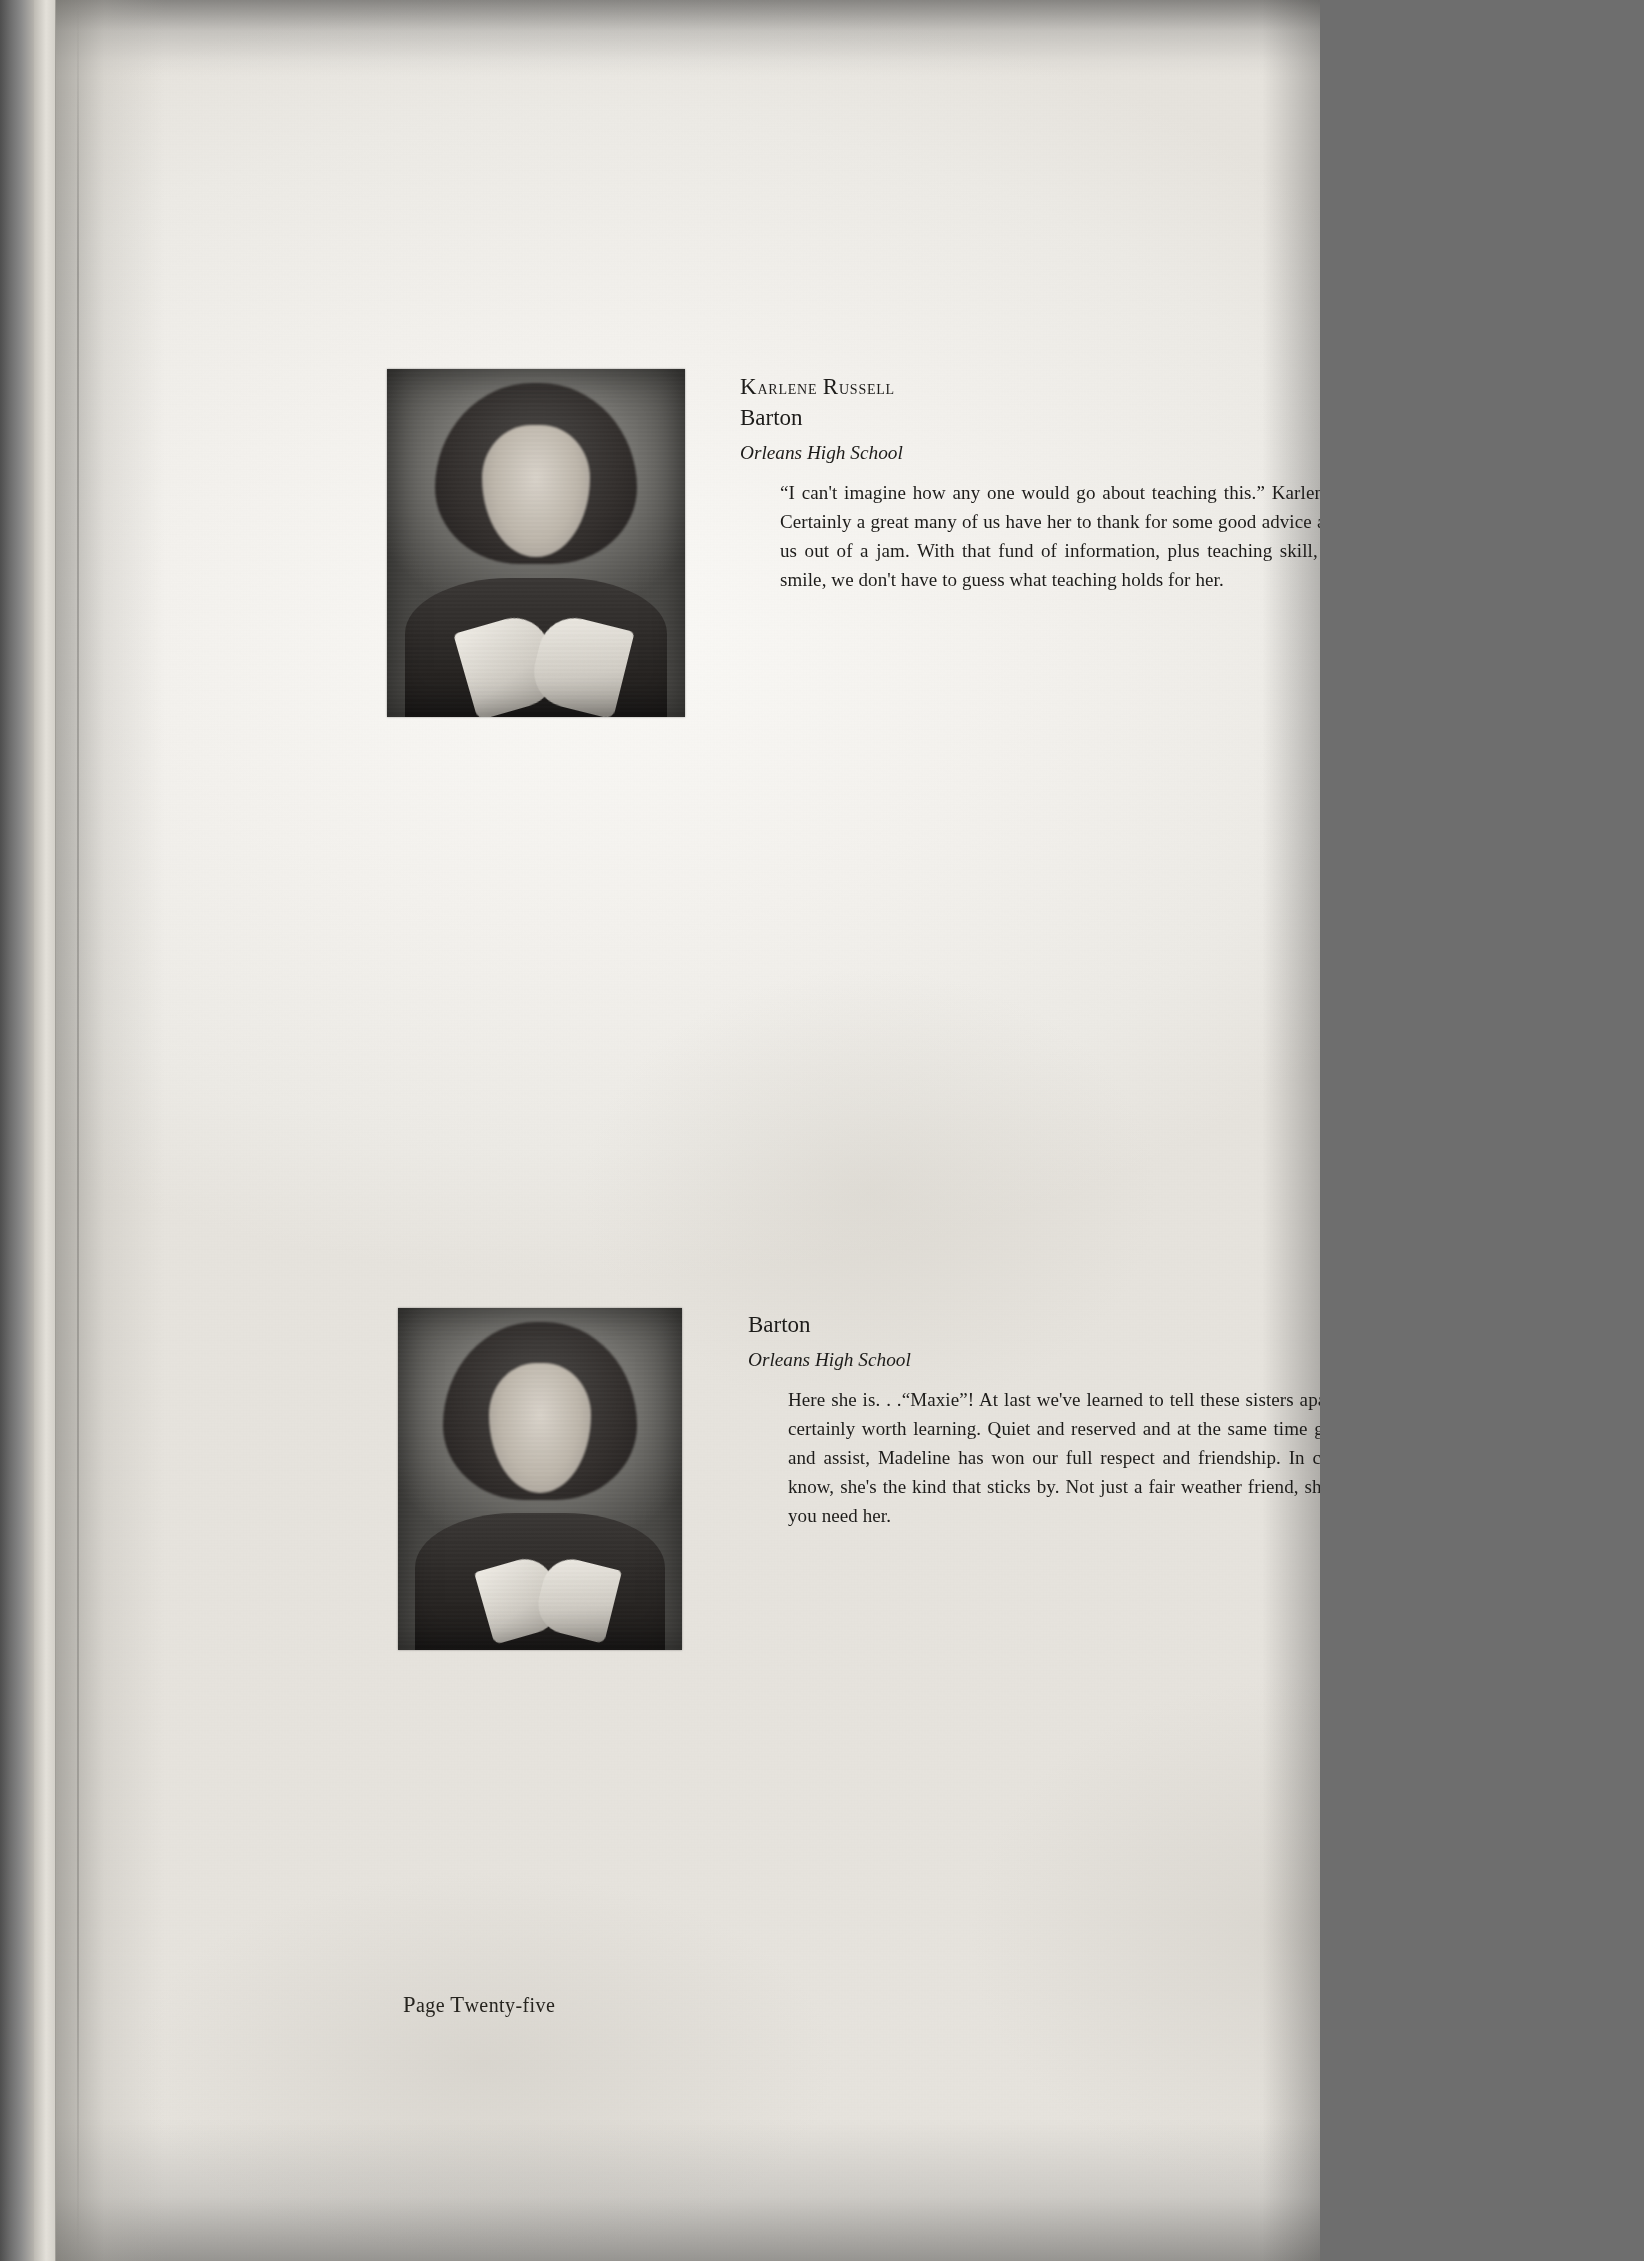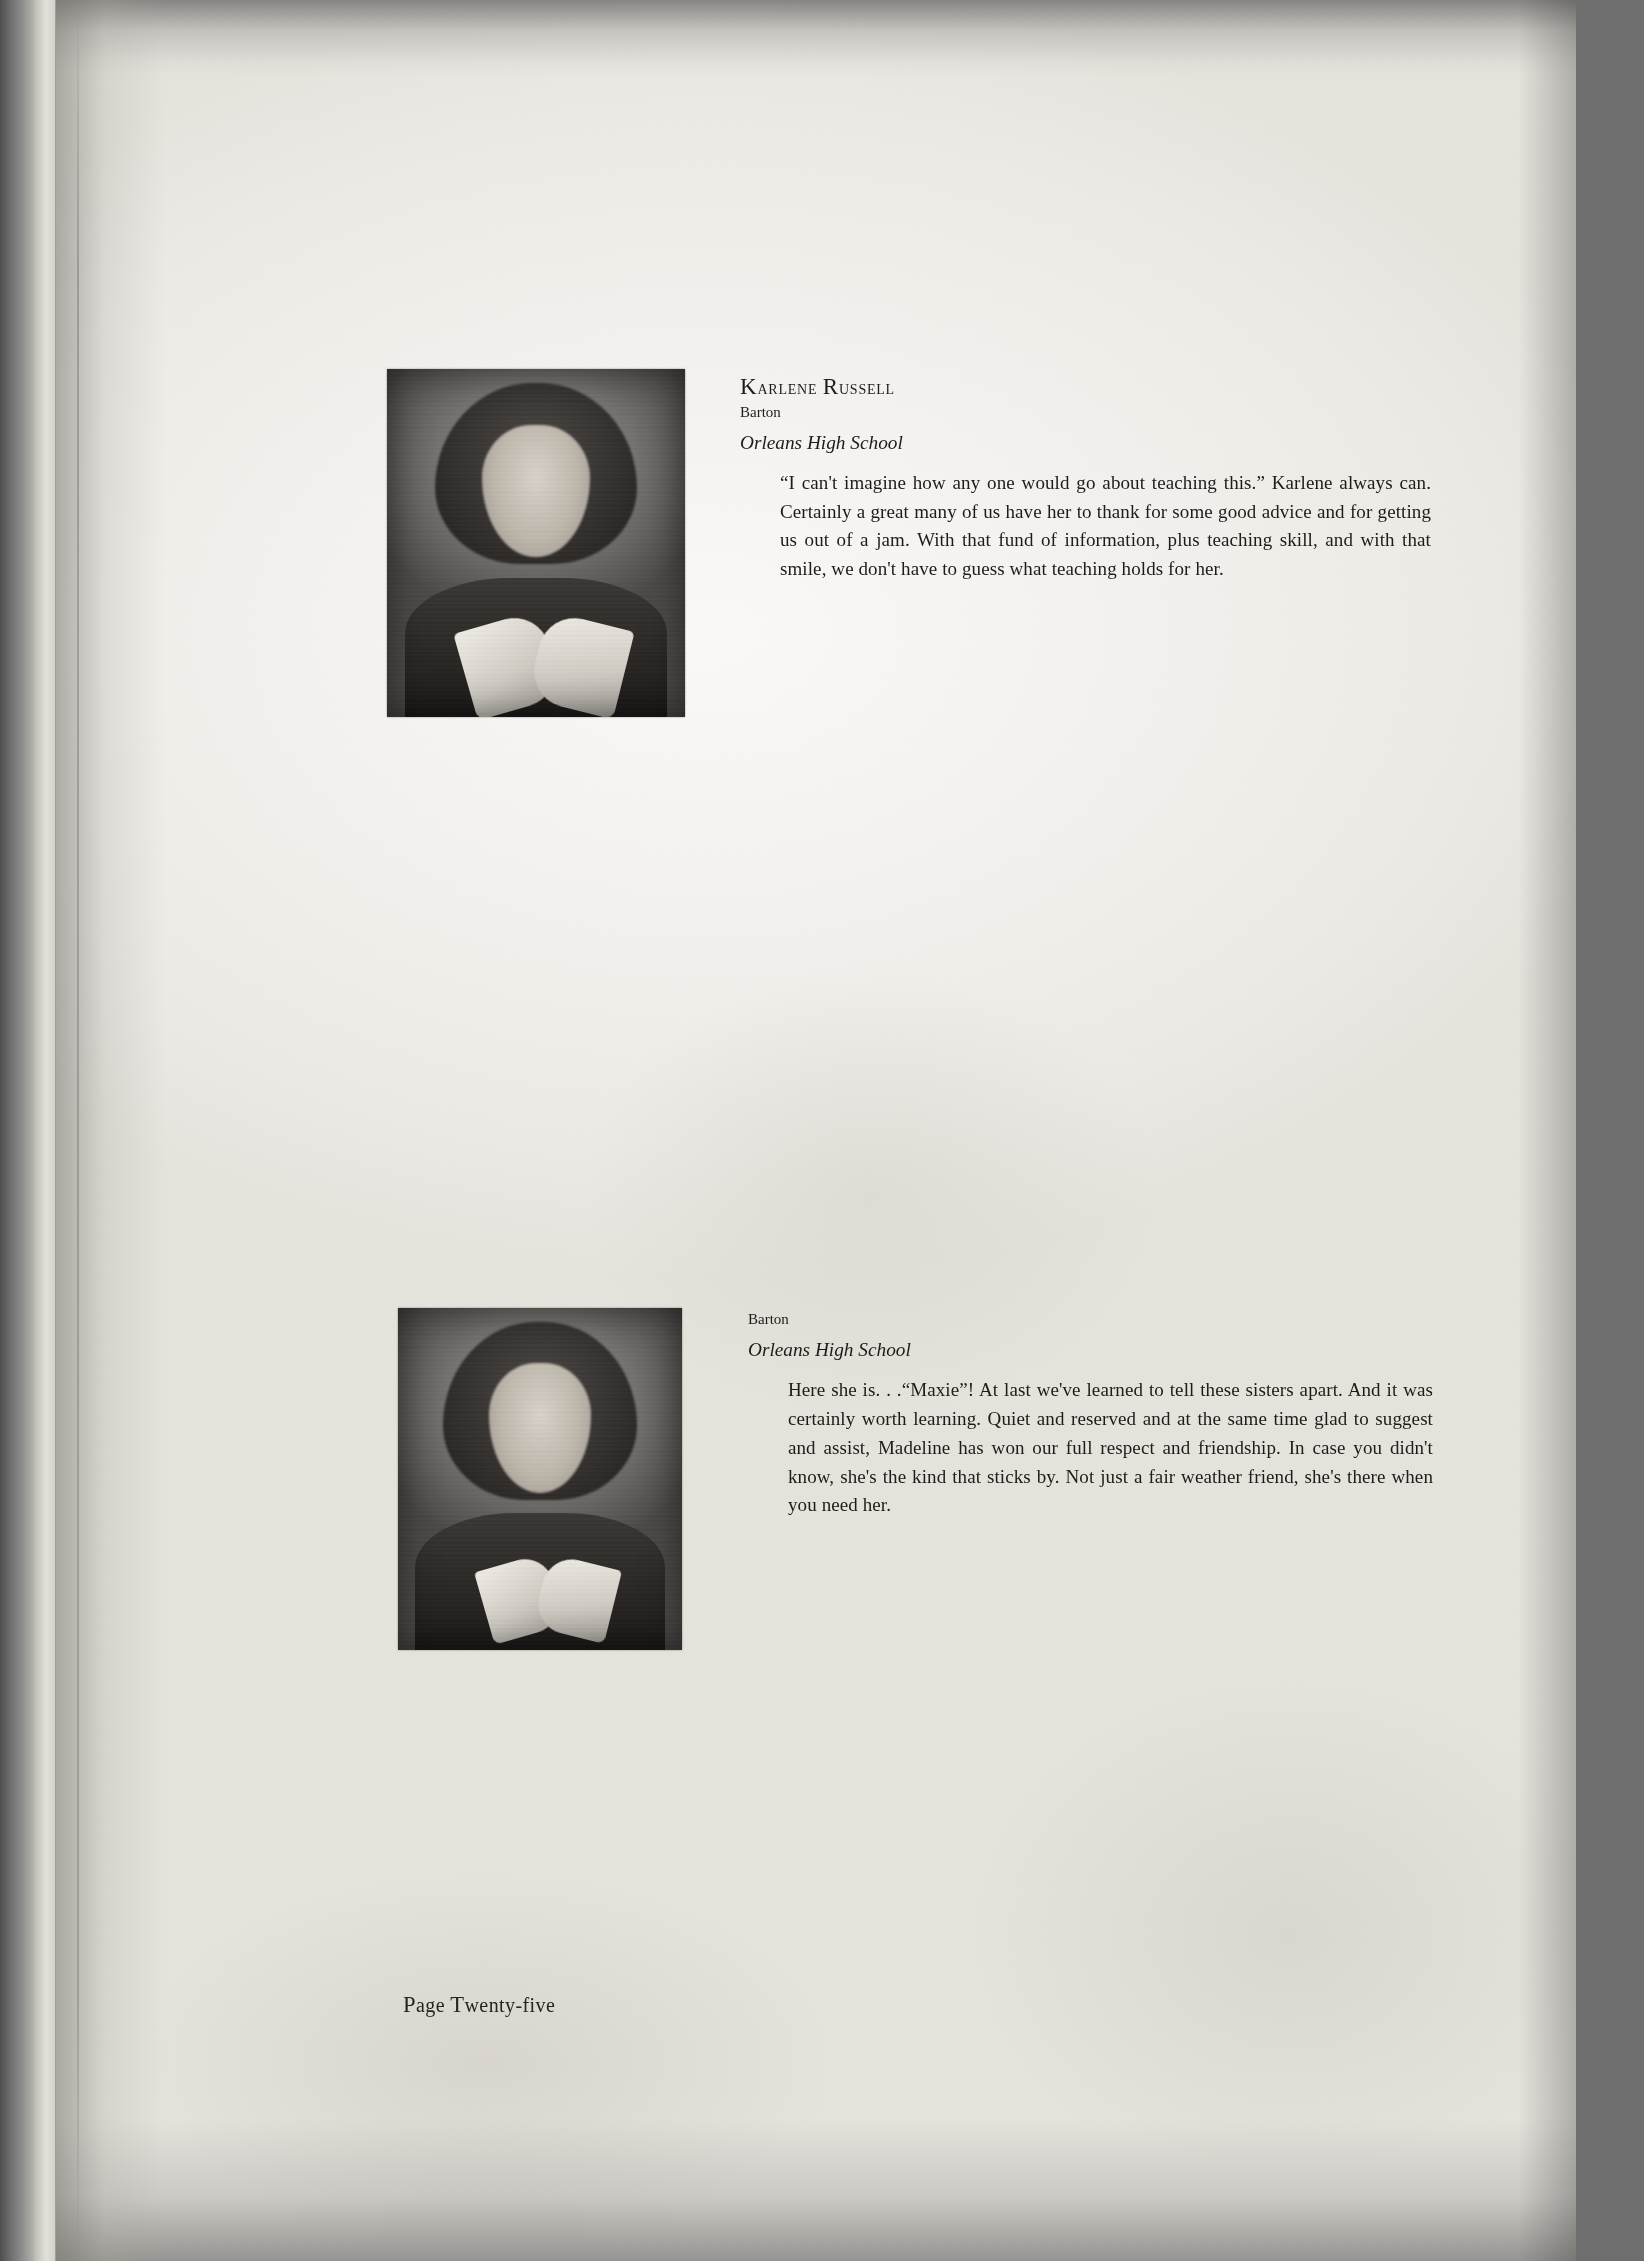--- a/index.html
+++ b/index.html
@@ -2,21 +2,21 @@
 <html style="font-size:10.3px"><head>
 <meta charset="utf-8">
 <style>
   html, body {
     margin: 0;
     padding: 0;
     background: #6e6e6e;
   }
   .page {
     position: relative;
-    width: 1576px;
+    width: 1320px;
     height: 2261px;
     overflow: hidden;
     background: #f2f0ec;
     font-family: "Liberation Serif", serif;
   }
 
   
   .paper {
     position: absolute;
     inset: 0;
@@ -144,21 +144,21 @@
   .name {
     font-variant: small-caps;
     letter-spacing: .04em;
     color: #1d1c1a;
     font-size: 19.3px;
     line-height: 1.25;
   }
   .name .cap { font-size: 23px; }
   .town {
     color: #1d1c1a;
-    font-size: 15px;
+    font-size: 23px;
     line-height: 1.3;
     margin-top: 1.3px;
   }
   .school {
     color: #1d1c1a;
     font-size: 19.3px;
     font-style: italic;
     line-height: 1.3;
     margin-top: 7px;
   }

